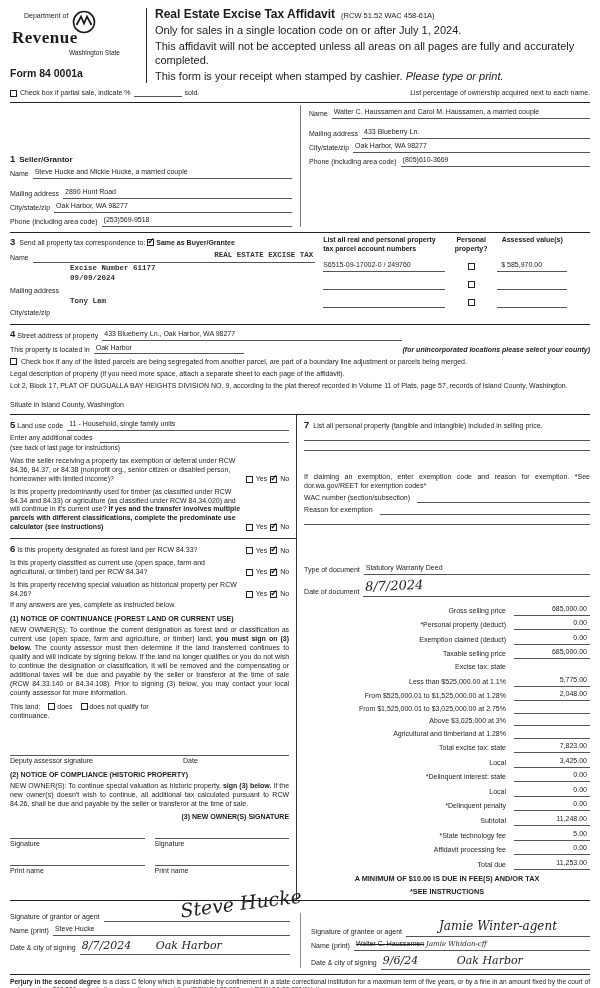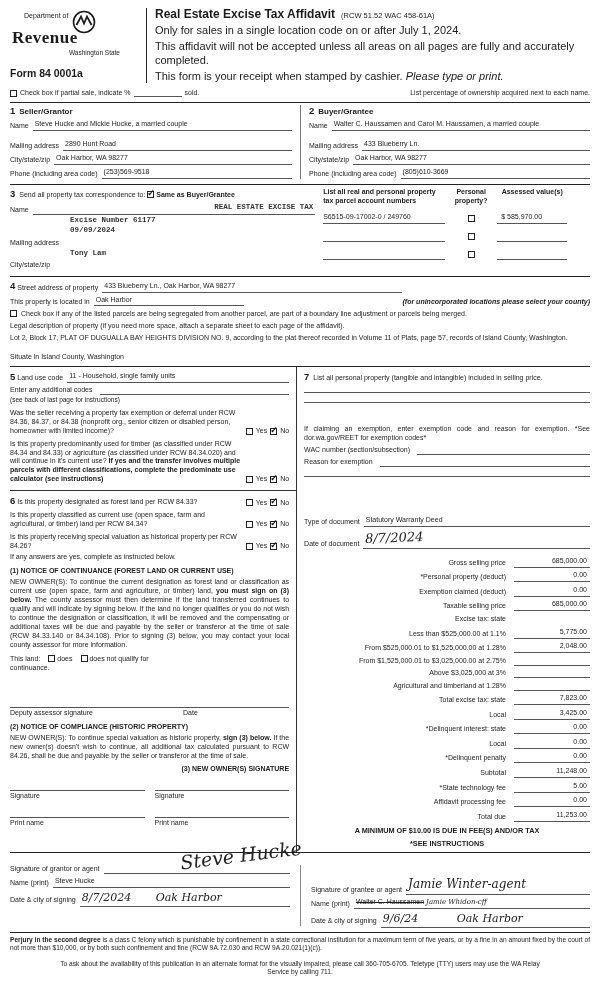--- a/index.html
+++ b/index.html
@@ -36,21 +36,21 @@
   .rcw-note { font-size:7.5px; padding-top:3px; white-space:nowrap; }
   .hnote { font-size:11px; margin-top:2px; }
   .partial-row { display:flex; align-items:center; gap:3px; margin-top:6px; padding-bottom:4px; }
   .partial-blank { width:48px; border-bottom:1px solid #555; height:8px; }
   .partial-spacer { flex:1; }
 
   
   .sec12 { display:flex; border-bottom:1px solid #222; padding:2px 0 5px 0; }
   .party { width:50%; padding-right:8px; }
   .party + .party { border-left:1px solid #777; padding-left:8px; padding-right:0; }
-  .party-head { margin-bottom:1px; }
+  .party-head { margin-bottom:1px;margin-top:48px; }
   .party-title { font-weight:bold; font-size:8px; }
   .mt8 { margin-top:9px; }
 
   
   .sec3 { display:flex; border-bottom:1px solid #222; padding:3px 0 6px 0; }
   .s3-left { width:54%; padding-right:8px; }
   .stamp { font-family:"Liberation Mono", monospace; font-size:7.5px; font-weight:bold; color:#333; }
   .stampline { font-family:"Liberation Mono", monospace; font-size:7.5px; font-weight:bold; color:#333; text-align:left; padding-left:60px; margin-top:1px; }
   .s3-right { width:46%; }
   .p-head { display:flex; font-weight:bold; }
@@ -174,24 +174,20 @@
       <div class="frow">
         <span class="flbl">City/state/zip</span>
         <span class="fval">Oak Harbor, WA 98277</span>
       </div>
       <div class="frow">
         <span class="flbl">Phone (including area code)</span>
         <span class="fval">(253)569-9518</span>
       </div>
     </div>
     <div class="party">
-      <div class="party-head">
-        <span class="secnum">2</span>
-        <span class="party-title">Buyer/Grantee</span>
-      </div>
       <div class="frow">
         <span class="flbl">Name</span>
         <span class="fval">Walter C. Haussamen and Carol M. Haussamen, a married couple</span>
       </div>
       <div class="frow mt8">
         <span class="flbl">Mailing address</span>
         <span class="fval">433 Blueberry Ln.</span>
       </div>
       <div class="frow">
         <span class="flbl">City/state/zip</span>
@@ -512,21 +508,21 @@
           <span class="flbl">Name (print)</span>
           <span class="fval">Steve Hucke</span>
         </div>
         <div class="frow date-city-row">
           <span class="flbl">Date &amp; city of signing</span>
           <span class="fval handwriting hand-on-line">8/7/2024</span>
           <span class="fval2 handwriting hand-on-line">Oak Harbor</span>
         </div>
       </div>
       <div class="sig-col">
-        <div class="frow" style="margin-top:12px;">
+        <div class="frow" style="margin-top:6px;text-align:center;">
           <span class="flbl">Signature of grantee or agent</span>
           <span class="fval"><span class="handwriting" style="font-size:12px;">Jamie Winter-agent</span></span>
         </div>
         <div class="frow">
           <span class="flbl">Name (print)</span>
           <span class="fval"><span class="struck">Walter C. Haussamen</span> <span class="handwriting">Jamie Whidon-cff</span></span>
         </div>
         <div class="frow date-city-row">
           <span class="flbl">Date &amp; city of signing</span>
           <span class="fval handwriting hand-on-line">9/6/24</span>

